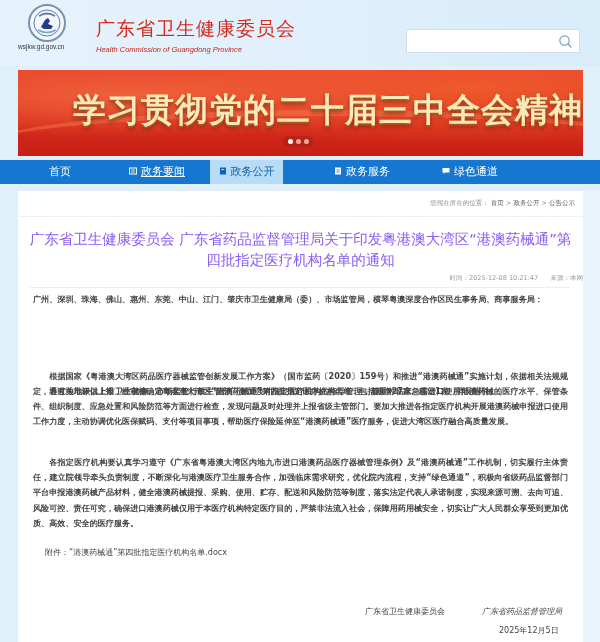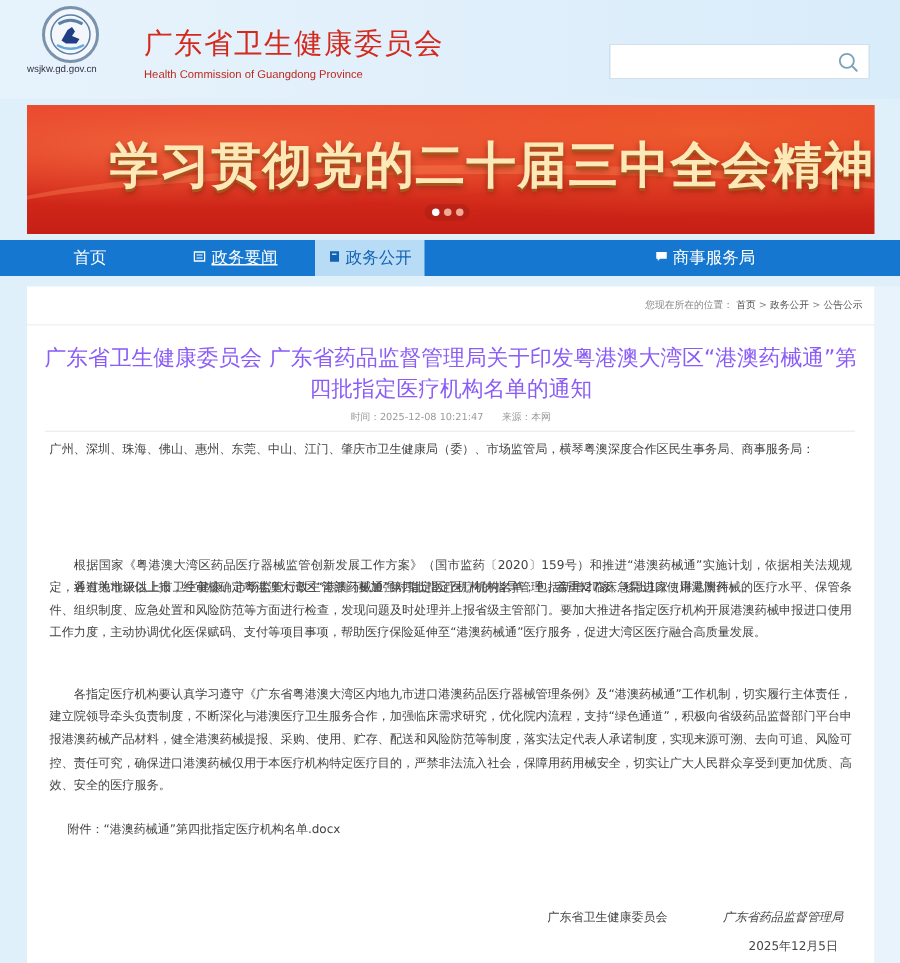--- a/index.html
+++ b/index.html
@@ -24,20 +24,21 @@
     position: absolute; left: 18px; top: 43px; font-size: 6.5px; color: #334;
     font-family: "Liberation Sans", sans-serif;
   }
   .site-title {
     position: absolute; left: 96px; top: 16px; font-size: 19px; color: #d42a1e;
     letter-spacing: 1px; font-family: "DejaVu Sans", sans-serif;
   }
   .site-subtitle {
     position: absolute; left: 96px; top: 45px; font-size: 7.5px; color: #c0281c;
     font-family: "Liberation Sans", sans-serif;
+    font-style: italic;
   }
   .search-box {
     position: absolute; left: 406px; top: 29px; width: 174px; height: 24px;
     background: #fff; border: 1px solid #cfe0ee;
   }
   .search-icon {
     position: absolute; right: 6px; top: 4px; width: 15px; height: 15px;
   }
   
   .banner {
@@ -88,29 +89,29 @@
   }
   .breadcrumb .crumb { color: #555; }
   .divider-top {
     position: absolute; left: 0; top: 25px; width: 565px; height: 1px; background: #eef2f6;
   }
   .article-title {
     position: absolute; left: 10px; top: 38px; width: 545px;
     text-align: center; font-size: 14.5px; line-height: 21px; color: #8b5cf6;
   }
   .article-meta {
-    position: absolute; left: 0; top: 83px; width: 565px; text-align: center;
+    position: absolute; left: 0; top: 83px; width: 565px; text-align: right;
     font-size: 6.5px; color: #999;
   }
   .divider-meta {
     position: absolute; left: 12px; top: 96px; width: 540px; height: 1px; background: #eceff2;
   }
   .body-text {
     position: absolute; left: 15px; width: 535px; font-size: 8.1px; line-height: 15.2px;
-    color: #444; text-align: justify;
+    color: #444; text-align: justify; font-weight: bold;
   }
   .indent { text-indent: 2em; }
   .attachment {
     position: absolute; left: 27px; top: 10px; font-size: 8px; color: #444;
   }
   .signature {
     position: absolute; font-size: 8px; color: #444; white-space: nowrap;
   }
   .right-panel {
     position: absolute; left: 583px; top: 191px; width: 17px; height: 451px; background: #e8f3fb;
@@ -159,24 +160,31 @@
       <line x1="2" y1="3" x2="6" y2="3" stroke="#fff" stroke-width="0.8"></line>
       <line x1="2" y1="5" x2="6" y2="5" stroke="#fff" stroke-width="0.8"></line>
     </svg><span>政务要闻</span>
   </div>
   <div class="nav-item active" style="left:210px;width:73px;">
     <svg class="nav-icon" viewBox="0 0 8 8">
       <rect x="1" y="0.5" width="6" height="7" fill="#1262b1"></rect>
       <rect x="2.3" y="2" width="3" height="1" fill="#b9dcf6"></rect>
     </svg><span>政务公开</span>
   </div>
+  <div class="nav-item" style="left:322px;width:80px;">
+    <svg class="nav-icon" viewBox="0 0 8 8">
+      <rect x="1" y="0.5" width="6" height="7" fill="#fff"></rect>
+      <line x1="2.3" y1="3" x2="5.7" y2="3" stroke="#1577cf" stroke-width="0.8"></line>
+      <line x1="2.3" y1="5" x2="5.7" y2="5" stroke="#1577cf" stroke-width="0.8"></line>
+    </svg><span>政务服务</span>
+  </div>
   <div class="nav-item" style="left:430px;width:80px;">
     <svg class="nav-icon" viewBox="0 0 8 8">
       <path d="M0.5 1 H7.5 V5.5 H3 L1.5 7 V5.5 H0.5 Z" fill="#fff"></path>
-    </svg><span>商事服务局</span>
+    </svg><span>绿色通道</span>
   </div>
 </div>
 
 <div class="content-panel">
   <div class="breadcrumb">
     <span>您现在所在的位置：</span>
     <span class="crumb">首页</span>
     <span> &gt; </span>
     <span class="crumb">政务公开</span>
     <span> &gt; </span>

